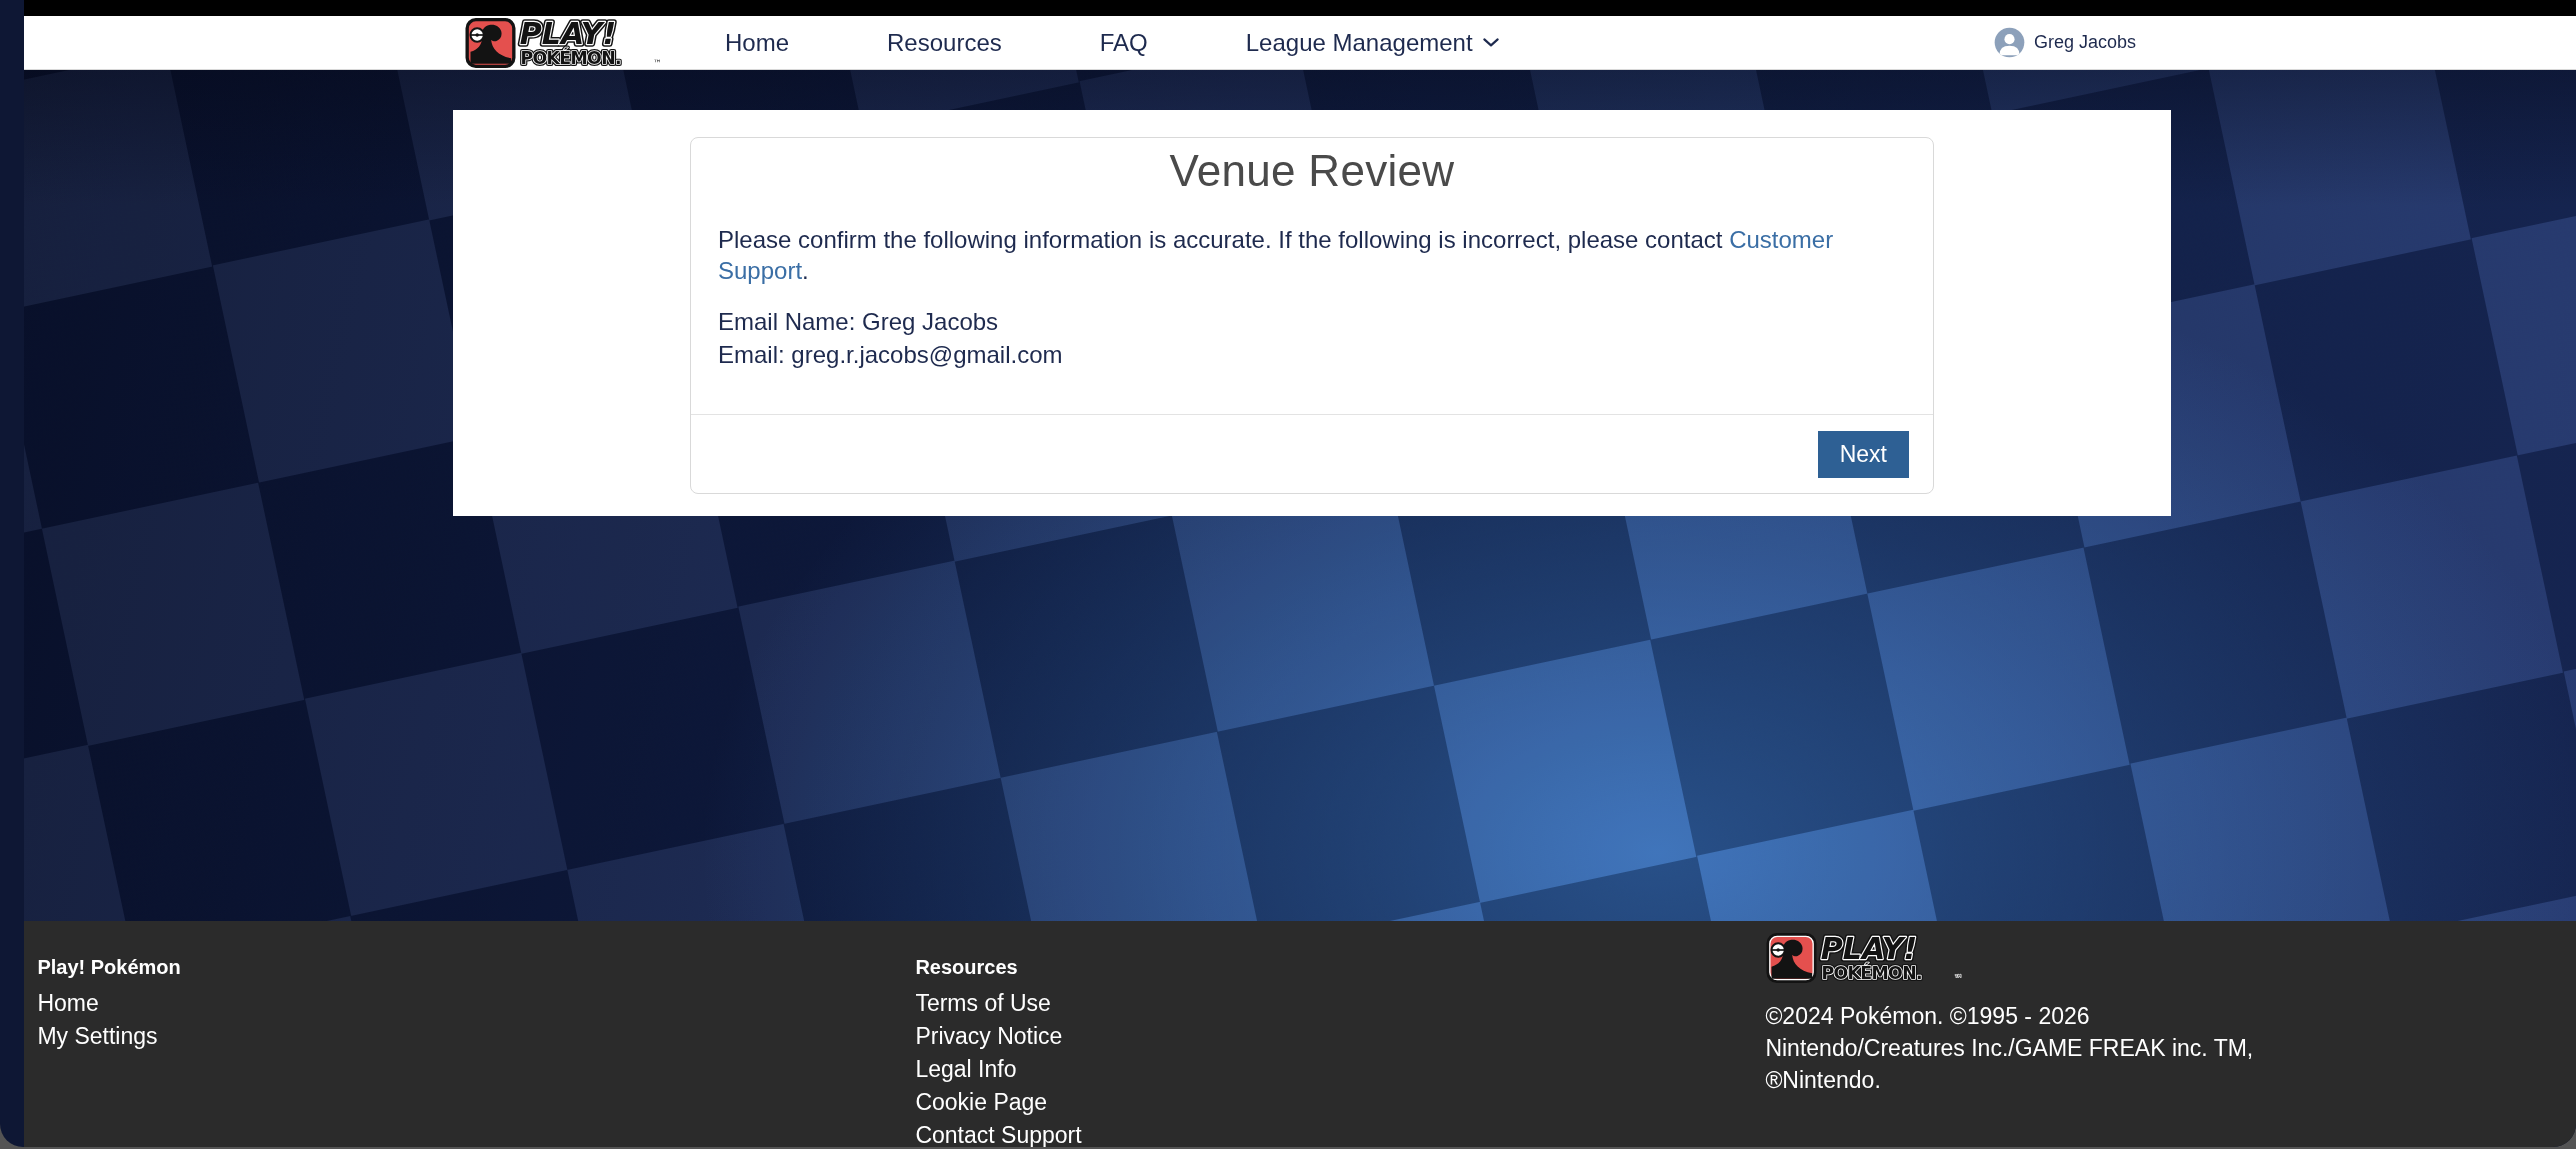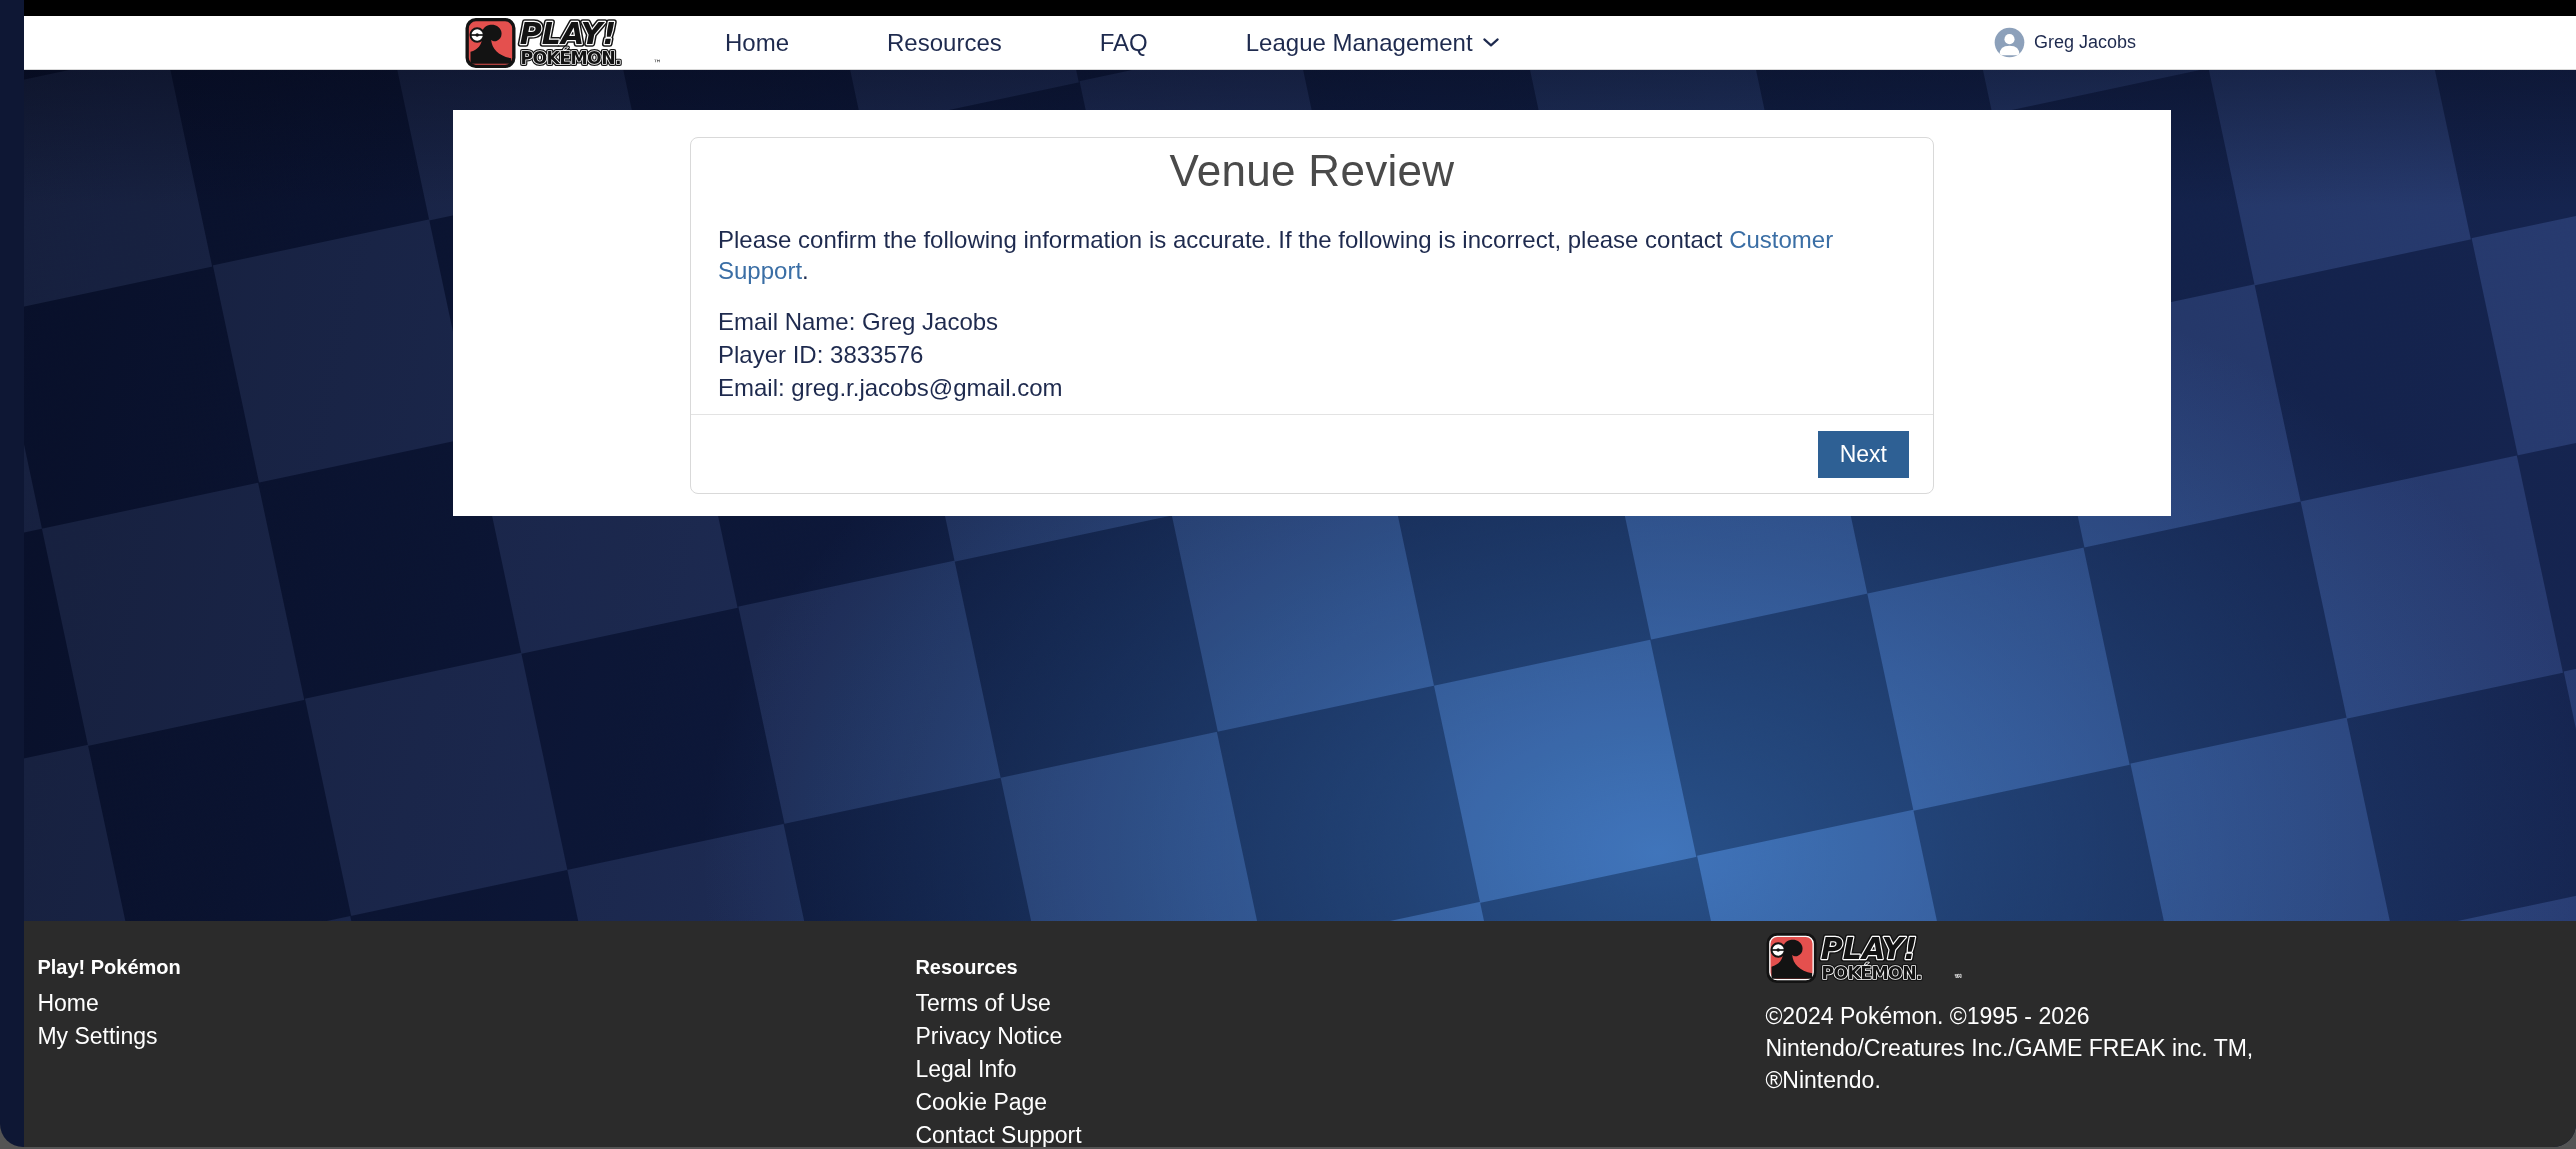--- a/index.html
+++ b/index.html
@@ -133,21 +133,20 @@
     <div class="checker"></div>
     <div class="topshade"></div>
 
     <div class="panel">
       <div class="card">
         <div class="card-body">
           <h1 class="vr-title">Venue Review</h1>
           <p class="intro"><span>Please confirm the following information is accurate. If the following is incorrect, please contact </span><a>Customer Support</a><span>.</span></p>
           <div class="info">
             <div>Email Name: Greg Jacobs</div>
-            <div>Player ID: 3833576</div>
             <div>Email: greg.r.jacobs@gmail.com</div>
           </div>
         </div>
         <div class="card-footer">
           <button class="next-btn">Next</button>
         </div>
       </div>
     </div>
   </div>
 

